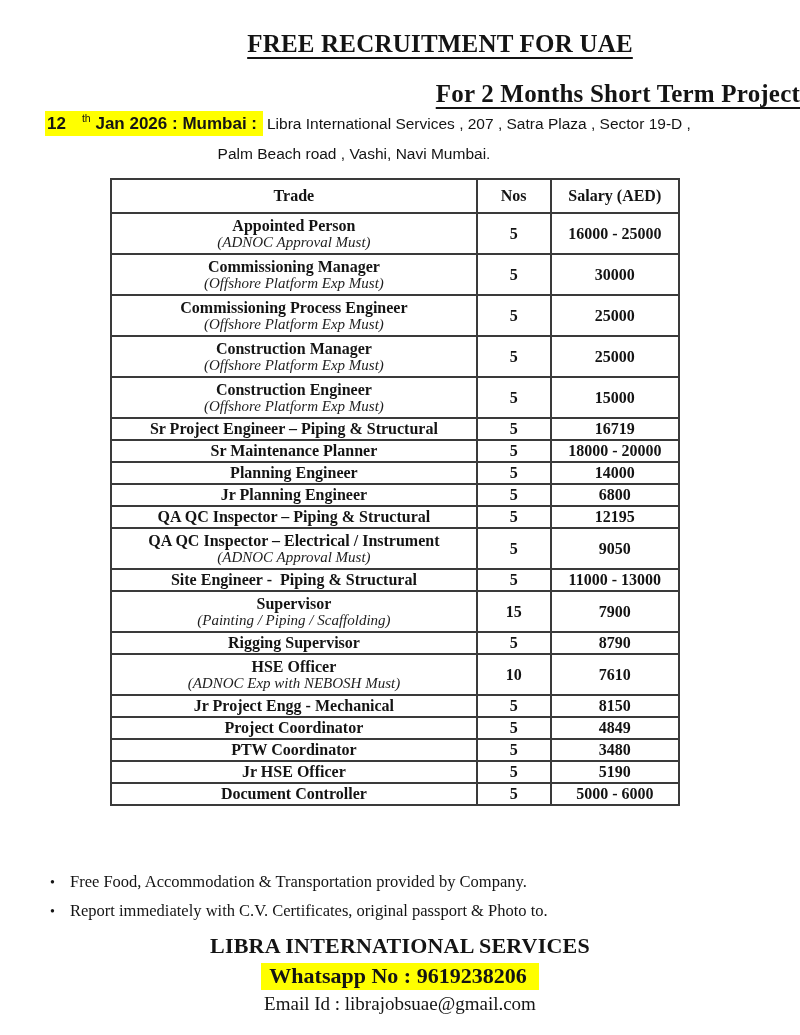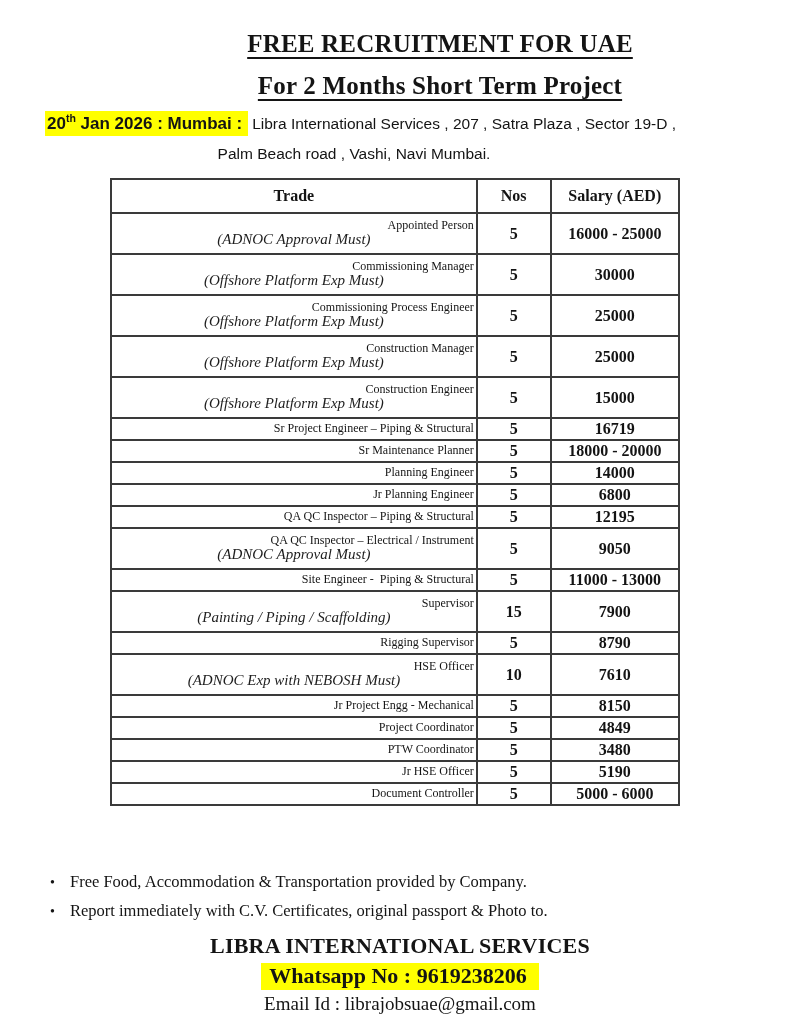--- a/index.html
+++ b/index.html
@@ -21,36 +21,36 @@
   }
   .title-main, .title-sub {
     font-weight: bold;
     font-size: 25px;
     letter-spacing: 0.2px;
     text-decoration: underline;
     text-decoration-thickness: 2px;
     text-underline-offset: 5px;
     line-height: 1.0;
   }
-  .title-sub { margin-top: 17px; }
+  .title-sub { margin-top: 25px; text-align: right; }
 
   
   .date-line {
     position: absolute; top: 112px; left: 45px;
     font-family: "Liberation Sans", sans-serif;
     font-size: 15.5px;
     white-space: nowrap;
   }
   .date-highlight {
     background: #ffff00;
     font-weight: bold;
     font-size: 17px;
     padding: 3px 6px 3px 2px;
   }
-  .date-highlight sup { font-size: 0.62em; font-weight: bold; }
+  .date-highlight sup { font-size: 0.62em; font-weight: normal; margin-left: 16px; }
   .address-1 { padding-left: 4px; }
   .address-2 {
     position: absolute; top: 145px; left: 0; width: 708px;
     text-align: center;
     font-family: "Liberation Sans", sans-serif;
     font-size: 15.5px;
   }
 
   
   .trade-table {
@@ -70,25 +70,24 @@
   }
   .trade-table th {
     height: 34px;
     font-size: 16px;
     font-weight: bold;
   }
   .trade-table tr.with-note { height: 41px; }
   .trade-table tr.plain     { height: 21px; }
   .trade-main {
     display: block;
-    font-weight: normal;
-    font-size: 12px;
+    font-weight: bold;
+    font-size: 16px;
     line-height: 1.12;
     white-space: pre-wrap;
-    text-align: right;
   }
   .trade-note {
     display: block;
     font-style: italic;
     font-size: 15px;
     line-height: 1.05;
     color: #1e1e1e;
   }
   .cell-nos, .cell-salary {
     font-weight: bold;
@@ -142,21 +141,21 @@
 <body>
 
 <div class="page">
 
   <div class="titles">
     <div class="title-main">FREE RECRUITMENT FOR UAE</div>
     <div class="title-sub">For 2 Months Short Term Project</div>
   </div>
 
   <div class="date-line">
-    <span class="date-highlight"><span>20</span><sup>th</sup><span> Jan 2026 : Mumbai :</span></span><span class="address-1">Libra International Services , 207 , Satra Plaza , Sector 19-D ,</span>
+    <span class="date-highlight"><span>12</span><sup>th</sup><span> Jan 2026 : Mumbai :</span></span><span class="address-1">Libra International Services , 207 , Satra Plaza , Sector 19-D ,</span>
   </div>
   <div class="address-2">Palm Beach road , Vashi, Navi Mumbai.</div>
 
   <table class="trade-table">
     <colgroup>
       <col class="c-trade">
         <col class="c-nos">
         <col class="c-salary">
     </colgroup>
     <thead>

